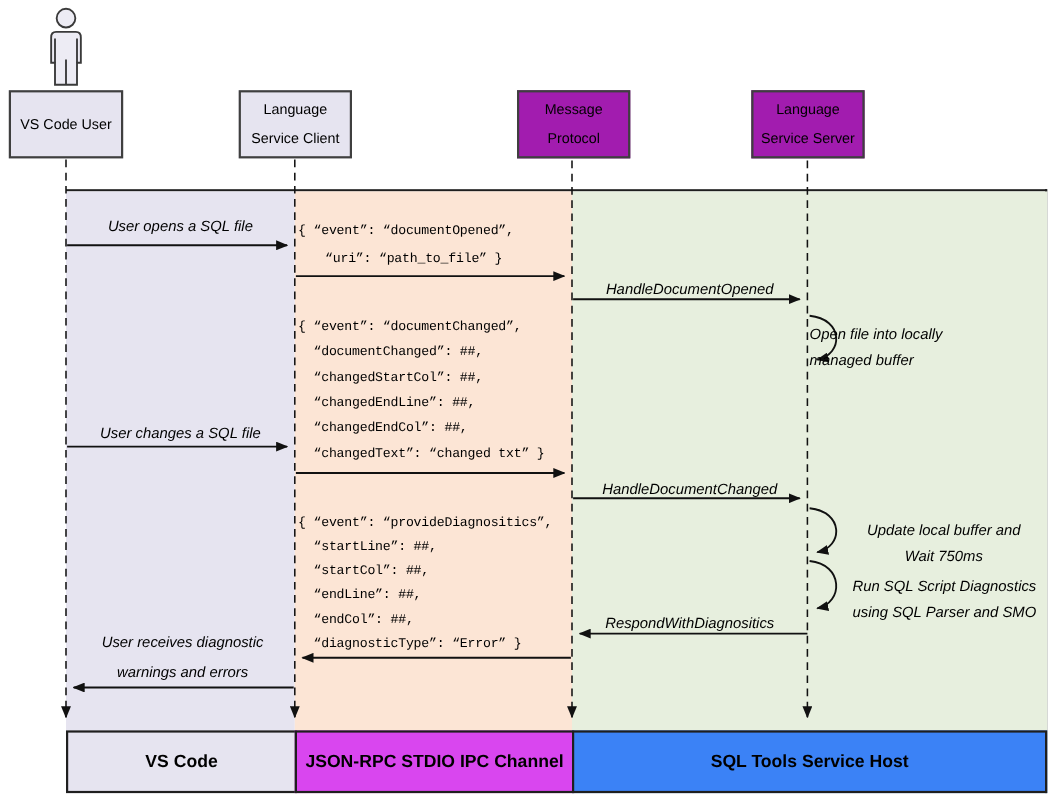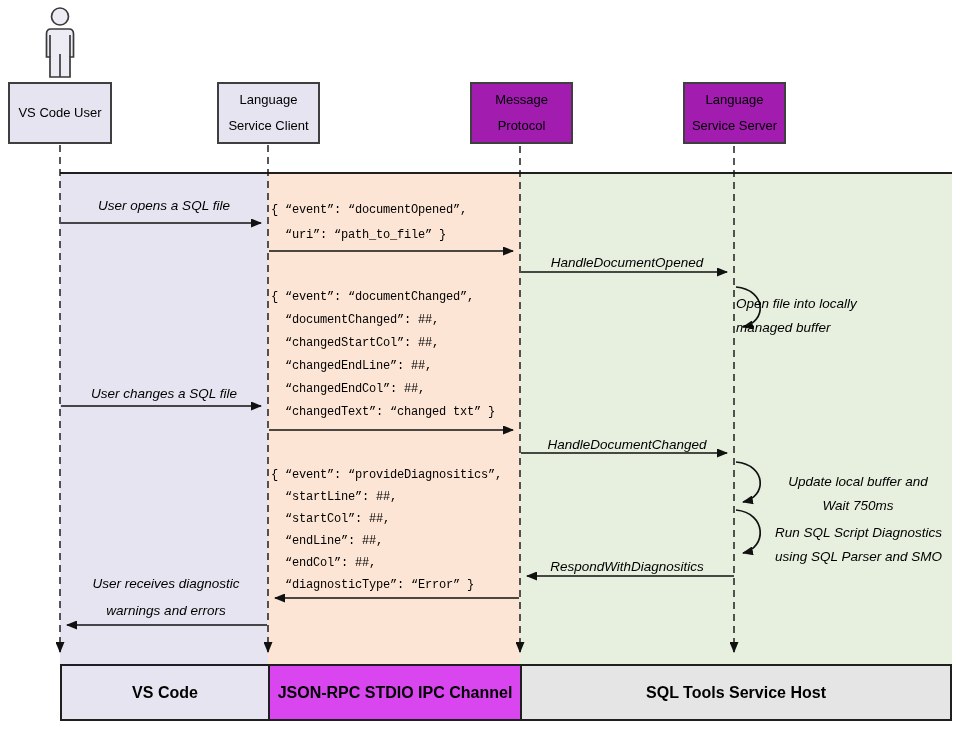--- a/index.html
+++ b/index.html
@@ -32,21 +32,21 @@
   .actor-green    { background:#a21caf; }
 
   
   .bottom-box {
     position:absolute; top:664px; height:57px; box-sizing:border-box;
     border:2px solid #1f1f1f; display:flex; align-items:center;
     justify-content:center; font-size:16px; font-weight:bold;
   }
   .bb-vscode { left:60px;  width:210px; background:#e6e4f0; }
   .bb-ipc    { left:268px; width:254px; background:#d946ef; }
-  .bb-host   { left:520px; width:432px; background:#e5e5e5; }
+  .bb-host   { left:520px; width:432px; background:#3b82f6; }
 
   
   .msg-label {
     position:absolute; font-style:italic; font-size:13.5px;
     line-height:15px; text-align:center; white-space:nowrap;
   }
   .msg-label-2line { line-height:27px; white-space:normal; }
 
   
   .note {
@@ -55,21 +55,21 @@
   }
   .note-center { text-align:center; }
 
   
   .json-block {
     position:absolute; left:271px;
     font-family:"Liberation Mono", monospace;
     font-size:12px; letter-spacing:-0.2px; color:#000;
   }
   .json-block div { white-space:pre; }
-  .jb-1 div { line-height:25px; }
+  .jb-1 div { line-height:25px;text-align:center; }
   .jb-2 div { line-height:23px; }
   .jb-3 div { line-height:22px; }
 </style>
 </head>
 <body>
 
 <div class="canvas">
 
   <div class="lane-container">
     <div class="lane lane-vscode"></div>

